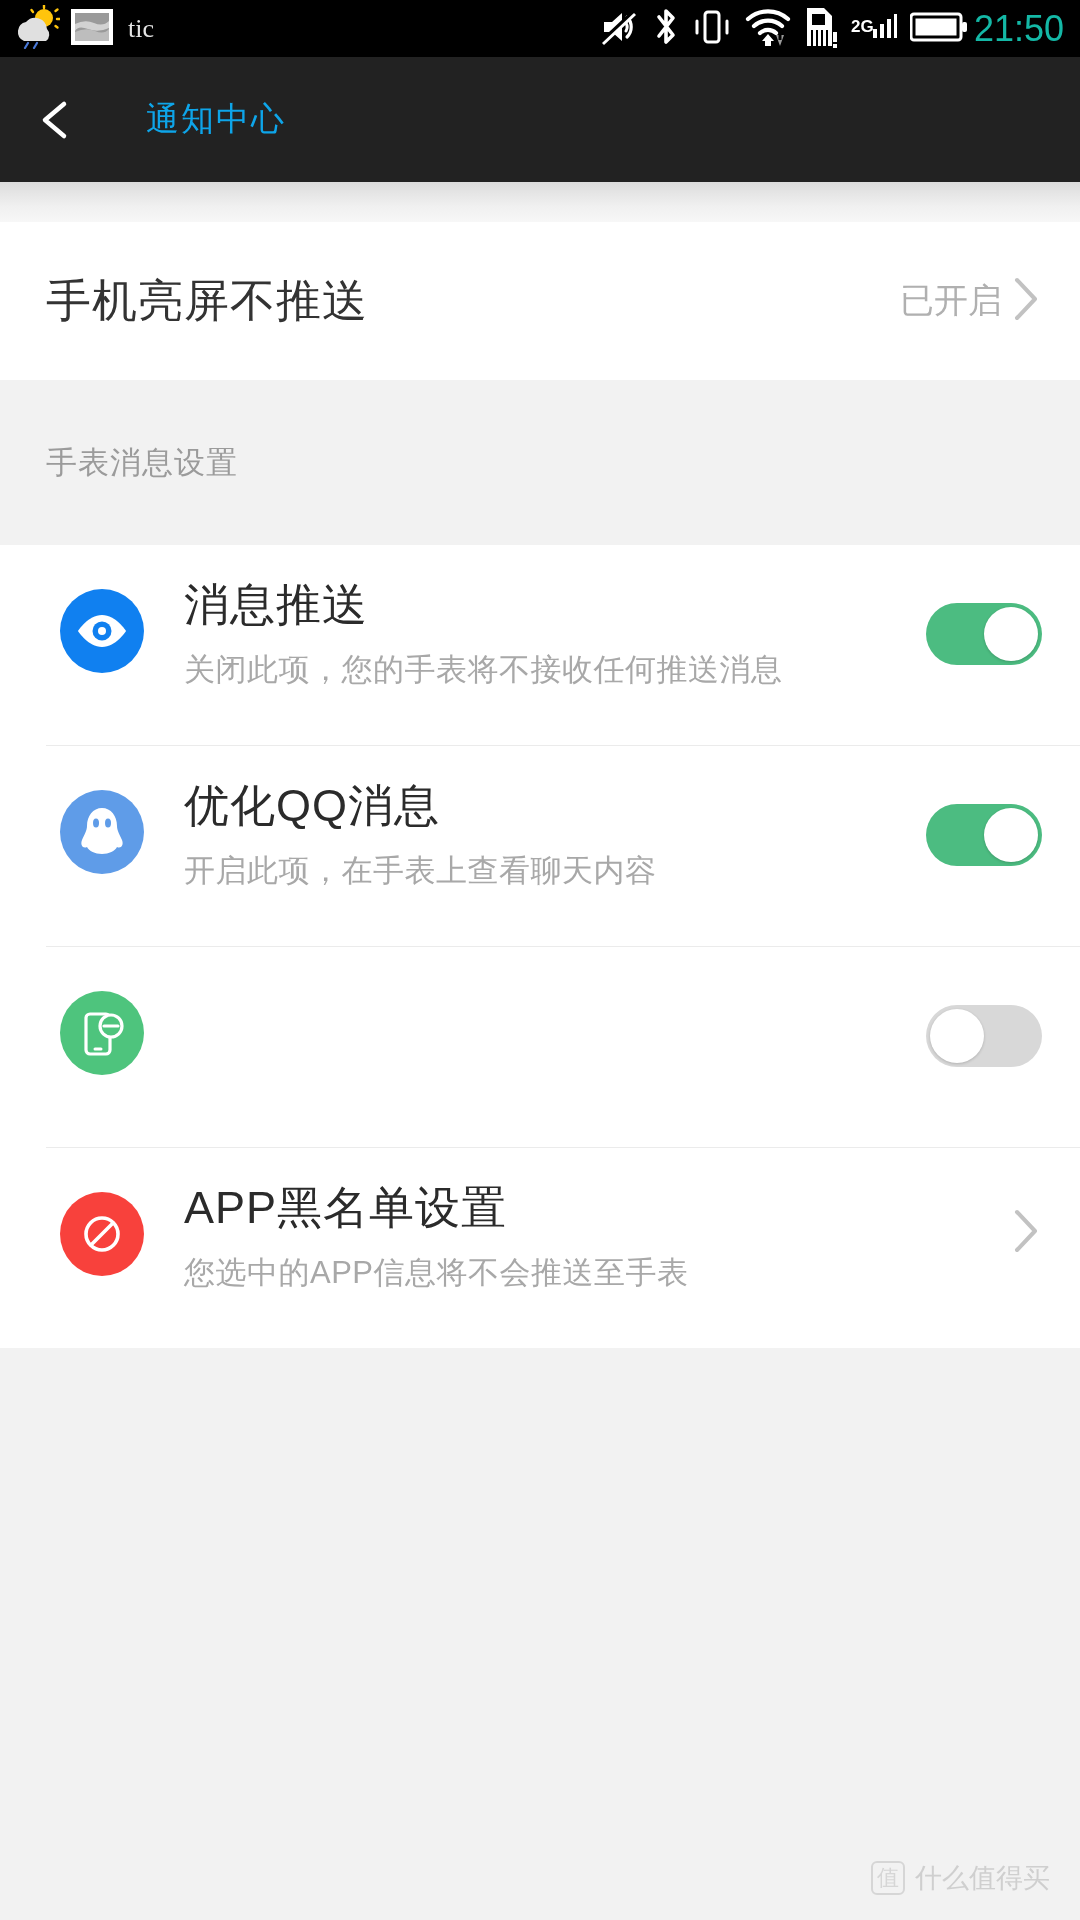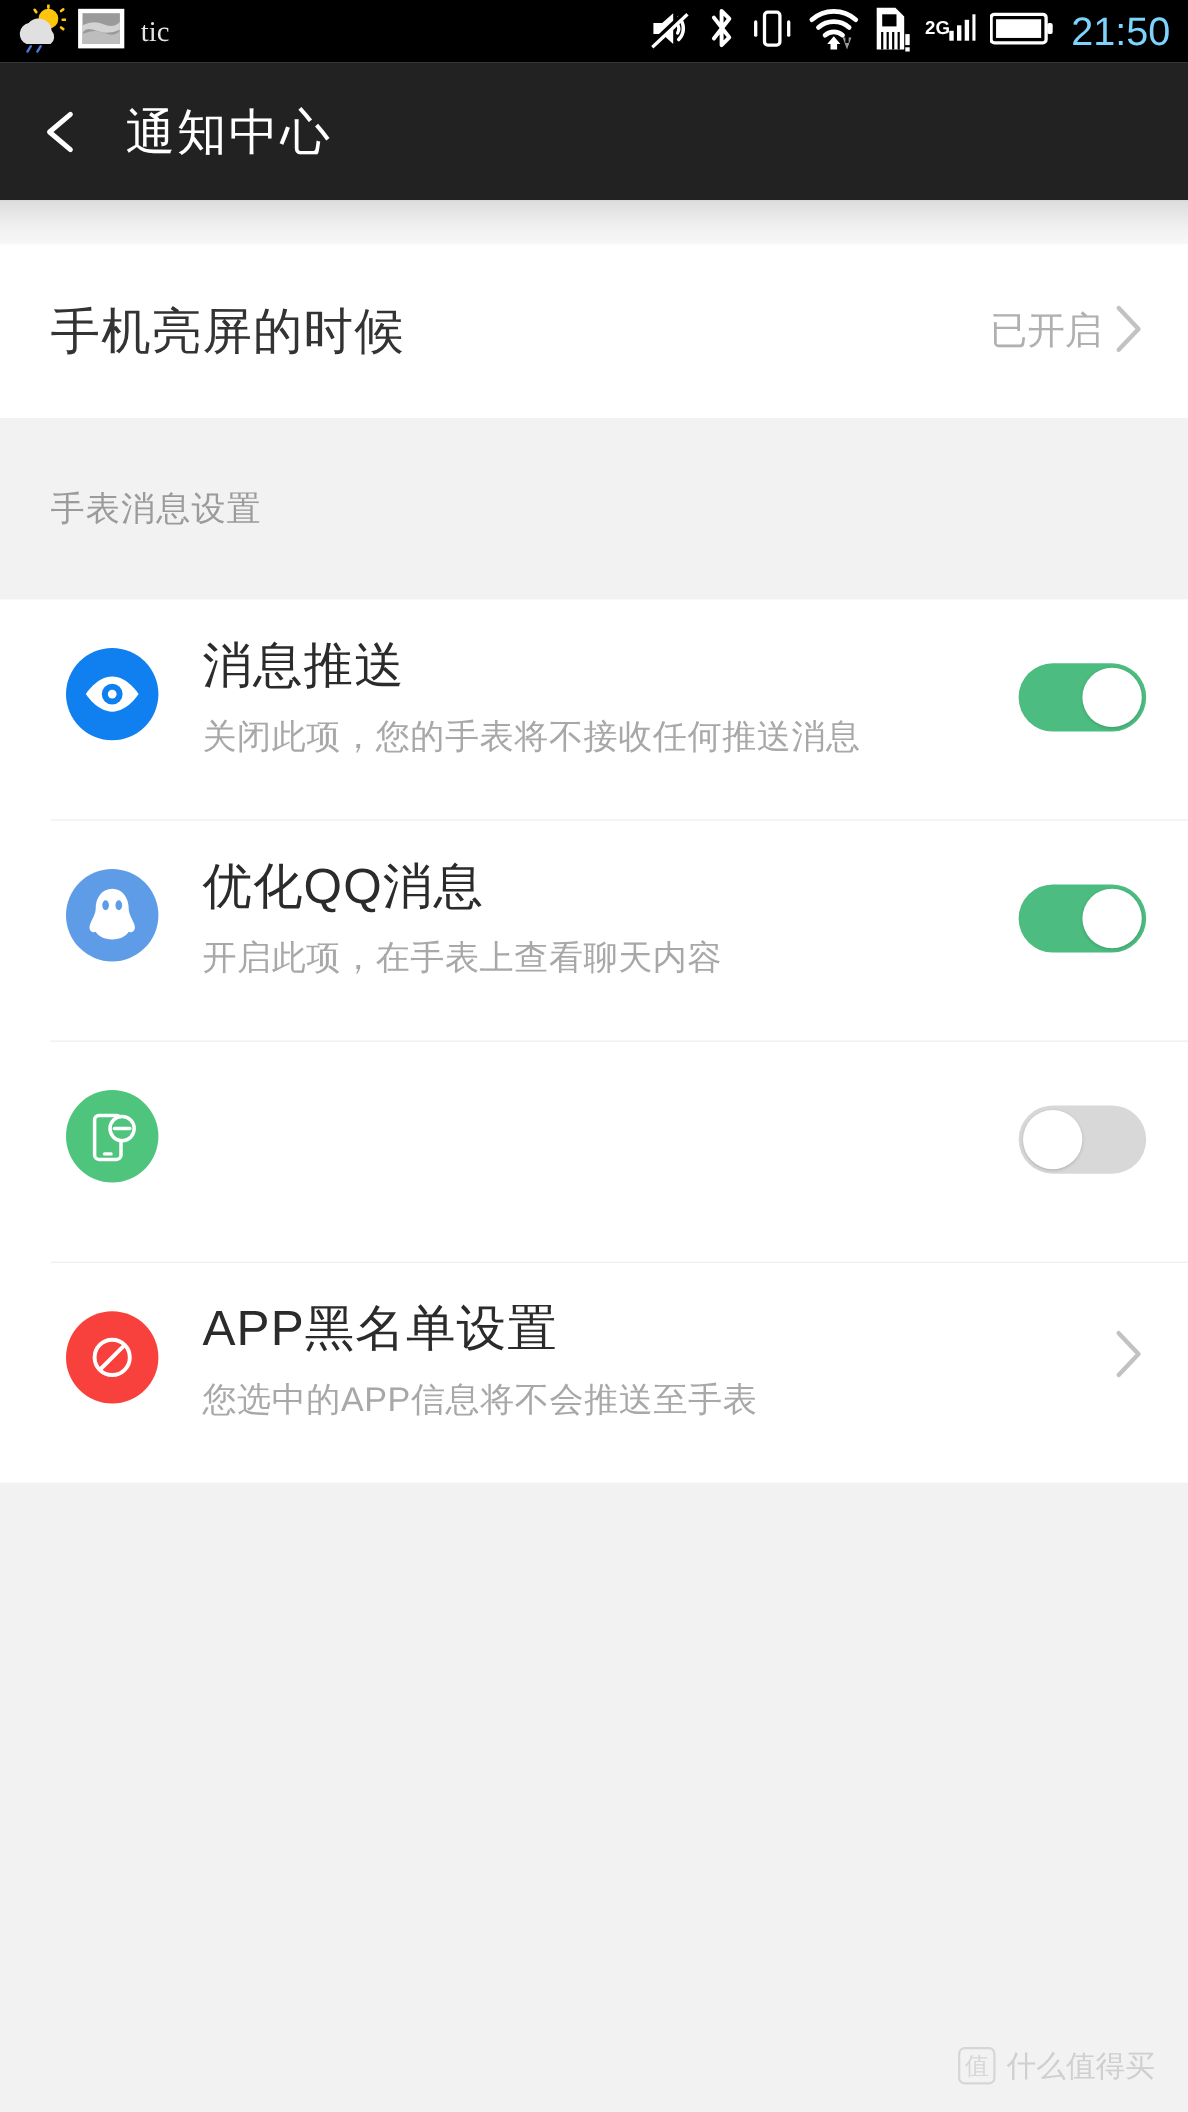--- a/index.html
+++ b/index.html
@@ -15,37 +15,37 @@
   .statusbar{
     height:57px; width:100%;
     background:#000;
     display:flex; align-items:center;
     padding:0 16px 0 14px;
     position:relative;
   }
   .sb-left{ display:flex; align-items:center; gap:10px; }
   .sb-right{ display:flex; align-items:center; gap:13px; margin-left:auto; }
   .sb-clock{
-    color:#7dd3fc; font-size:36px; letter-spacing:0px;
-    font-family:"Liberation Sans",sans-serif; margin-left:16px;
+    color:#14b8a6; font-size:36px; letter-spacing:0px;
+    font-family:"Liberation Sans",sans-serif; margin-left:6px;
     line-height:1;
   }
   .tic-text{ color:#e4e4e4; font-size:26px; font-family:"Liberation Serif",serif; margin-left:4px;}
   .ico{ display:inline-block; }
 
   
   .appbar{
     height:125px; width:100%;
     background:#222222;
     display:flex; align-items:center;
     padding-left:34px;
   }
   .back-chevron{ width:44px; height:44px; flex:0 0 auto; }
   .appbar-title{
-    color:#ffffff; font-size:45px; margin-left:36px;
+    color:#0ea5e9; font-size:33px; margin-left:68px;
     letter-spacing:2px;
   }
 
   
   .scroll-gradient{
     height:40px; width:100%;
     background:linear-gradient(to bottom,#dcdcdc 0%,#f0f0f0 60%,#f7f7f7 100%);
   }
 
   .white-row{
@@ -228,21 +228,21 @@
       <svg width="44" height="44" viewBox="0 0 44 44">
         <path d="M30 6 L11 22 L30 38" stroke="#ffffff" stroke-width="4.5" fill="none" stroke-linecap="round" stroke-linejoin="round"></path>
       </svg>
     </span>
     <span class="appbar-title">通知中心</span>
   </div>
 
   <div class="scroll-gradient"></div>
 
   <div class="white-row">
-    <span class="wr-title">手机亮屏的时候</span>
+    <span class="wr-title">手机亮屏不推送</span>
     <span class="wr-right">
       <span class="wr-status">已开启</span>
       <span>
         <svg width="32" height="50" viewBox="0 0 32 50">
           <path d="M7 6 L25 25 L7 44" stroke="#c2c2c2" stroke-width="4" fill="none" stroke-linecap="round" stroke-linejoin="round"></path>
         </svg>
       </span>
     </span>
   </div>
 

